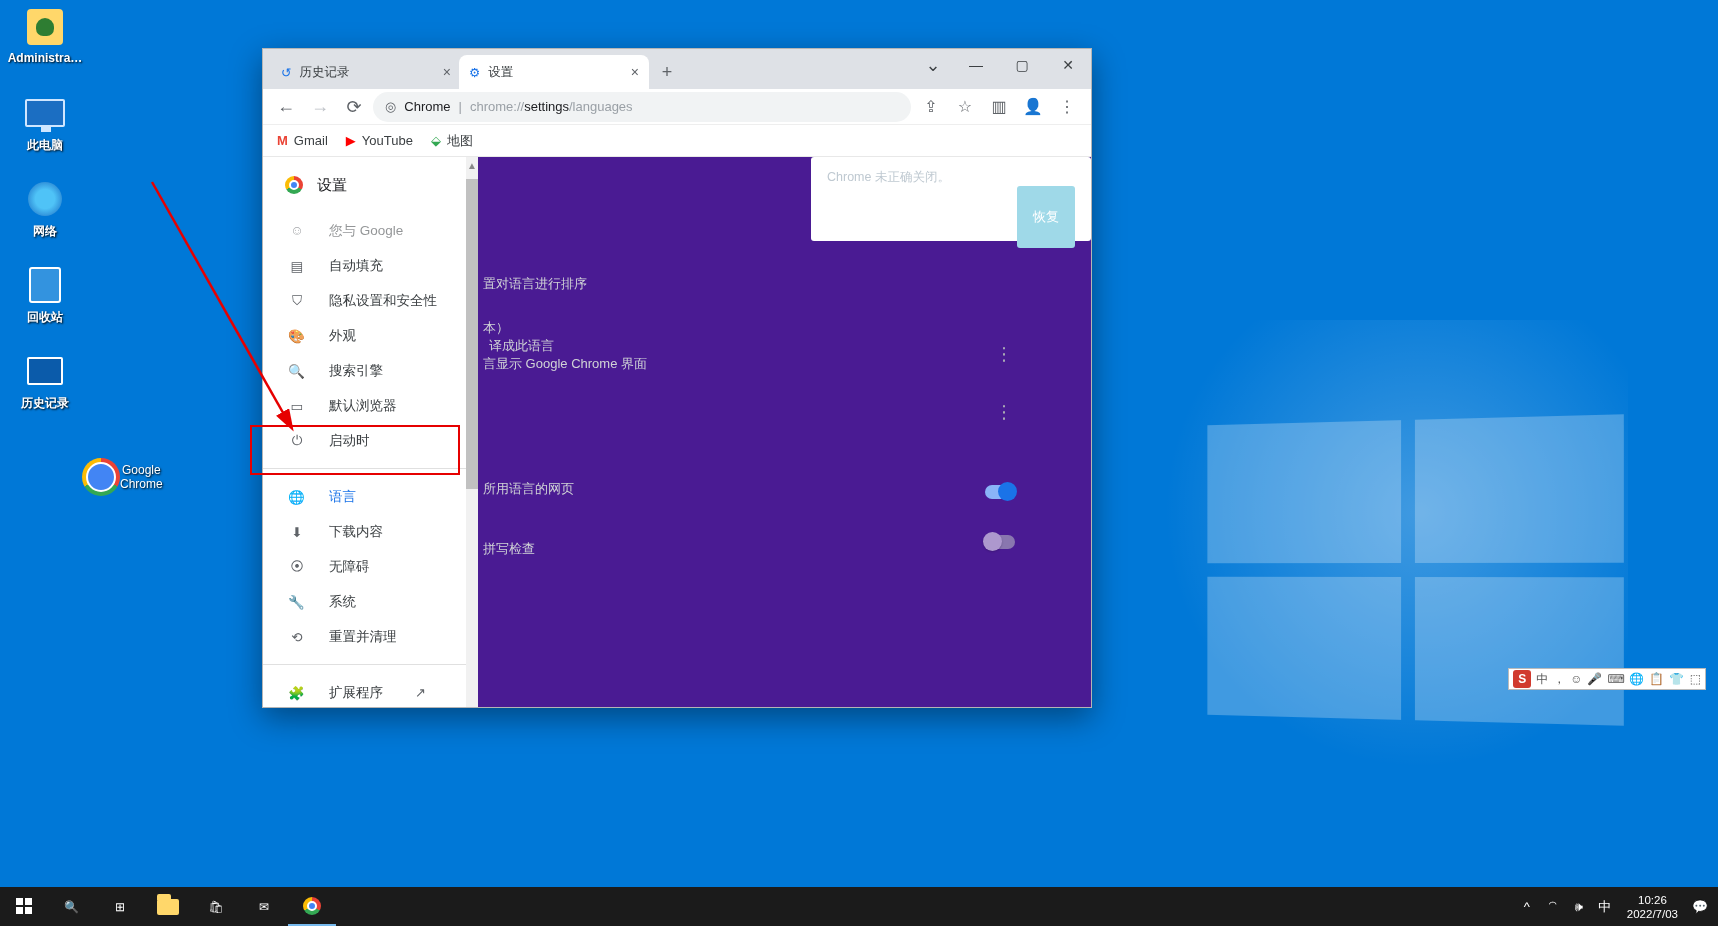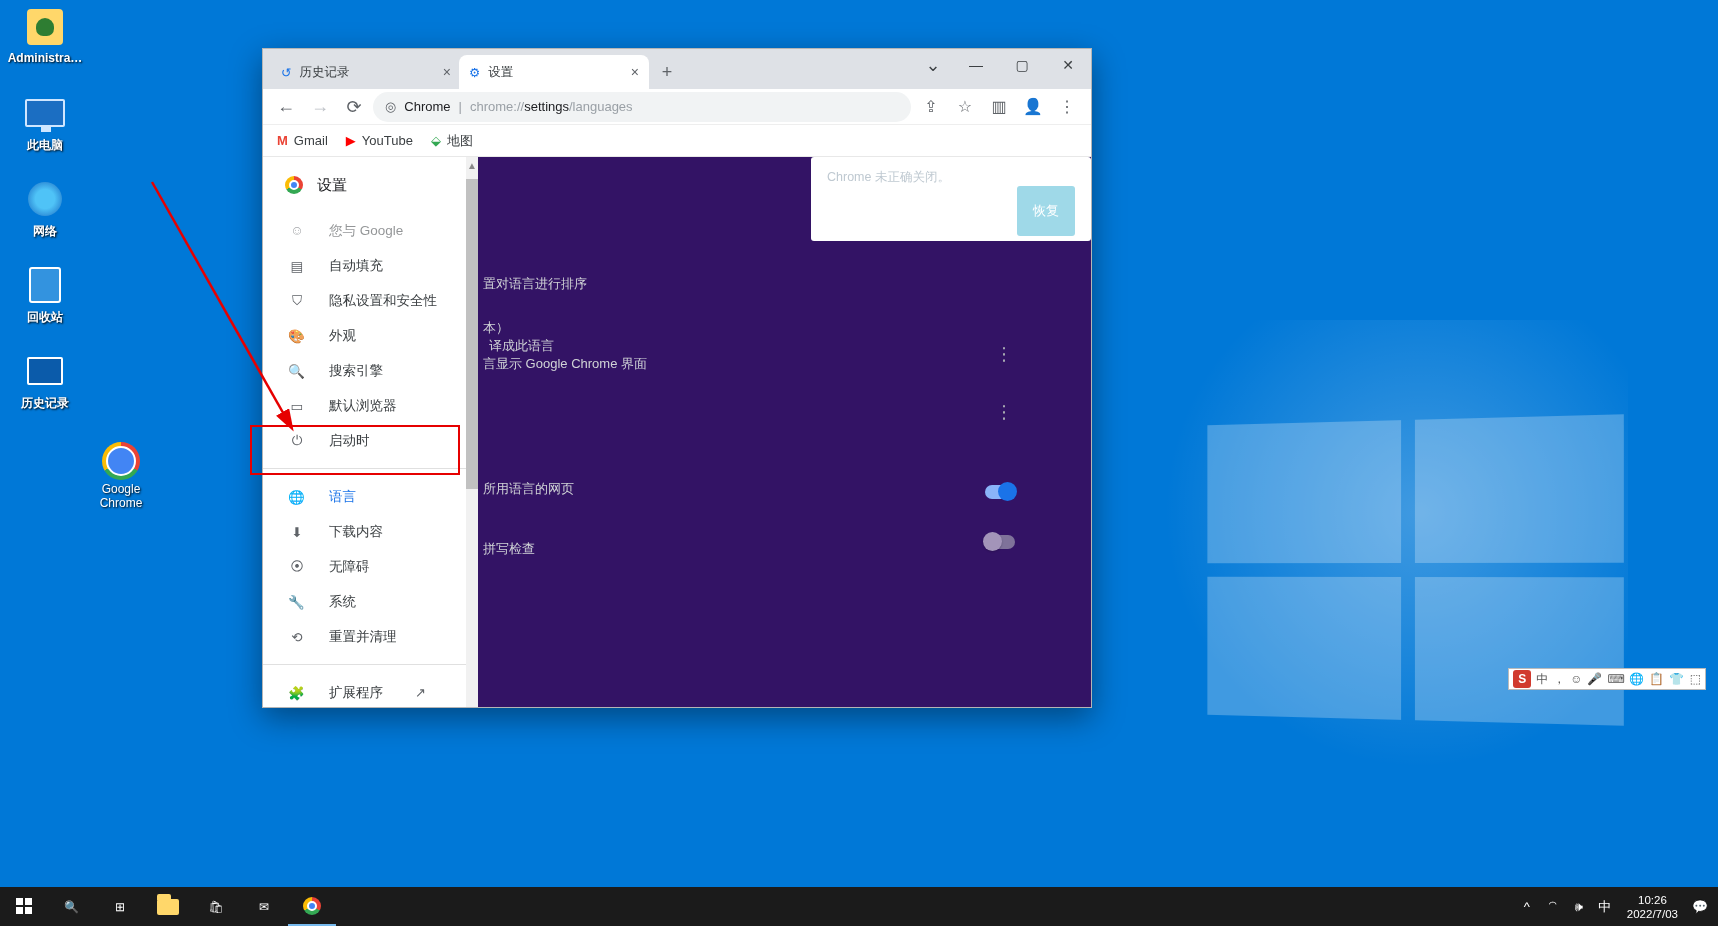--- a/index.html
+++ b/index.html
@@ -9,21 +9,21 @@
 .desktop { width: 100%; height: 100%; position: relative; }
 .wallpaper-light { position: absolute; right: 90px; top: 320px; width: 520px; height: 480px; background: radial-gradient(circle at 60% 40%, rgba(255,255,255,0.25), transparent 60%); pointer-events:none; }
 .win-logo { position: absolute; right: 100px; top: 420px; width: 420px; height: 300px; display: grid; grid-template-columns: 1fr 1fr; grid-template-rows: 1fr 1fr; gap: 14px; transform: perspective(800px) rotateY(-8deg); pointer-events:none;}
 .win-logo div { background: rgba(255,255,255,0.25); }
 
 .desktop-icons { position: absolute; top: 6px; left: 6px; display: flex; flex-direction: column; gap: 12px; }
 .dicon { width: 78px; height: 74px; display:flex; flex-direction:column; align-items:center; justify-content:flex-start; color:#fff; font-size:12px; text-shadow: 1px 1px 2px #000; cursor:pointer; }
 .dicon .ic { width:42px; height:42px; display:flex; align-items:center; justify-content:center; }
 .dicon span.lbl { margin-top:3px;font-weight:bold; }
 
-.dicon2 { position:absolute; left:82px; top:440px; width:78px; height:74px; display:flex; flex-direction:column; align-items:center; color:#fff; font-size:12px; text-shadow:1px 1px 2px #000; cursor:pointer;}
+.dicon2 { position:absolute; left:82px; top:440px; width:78px; height:74px; display:flex; flex-direction:row; align-items:center; color:#fff; font-size:12px; text-shadow:1px 1px 2px #000; cursor:pointer;}
 .dicon2 .ic { width:42px; height:42px; display:flex; align-items:center; justify-content:center; }
 
 
 .chrome { position:absolute; left:262px; top:48px; width:830px; height:660px; background:#fff; border:1px solid #b5b5b5; box-shadow: 0 10px 30px rgba(0,0,0,0.4); display:flex; flex-direction:column;}
 .title-row { height:40px; background:#dee1e6; display:flex; align-items:flex-end; position:relative;}
 .tabs { display:flex; align-items:flex-end; padding-left:8px; height:100%; }
 .tab { height:34px; min-width:190px; background:#dee1e6; border-radius:8px 8px 0 0; display:flex; align-items:center; padding:0 10px; font-size:12.5px; color:#3c4043; gap:8px; position:relative; margin-right:-2px;}
 .tab.active { background:#fff; }
 .tab .x { margin-left:auto; color:#5f6368; font-size:14px; cursor:pointer; }
 .newtab { width:28px; height:28px; border-radius:50%; display:flex; align-items:center; justify-content:center; color:#5f6368; font-size:18px; margin-left:6px; margin-bottom:3px; cursor:pointer;}
@@ -53,21 +53,21 @@
 .sb-sep { height:1px; background:#e0e0e0; margin:10px 0;}
 .sb-ext { display:flex; align-items:center; }
 .sb-ext .extlink { margin-left:10px; color:#5f6368; font-size:13px;}
 
 .hl-box { position:absolute; left:250px; top:425px; width:210px; height:50px; border:2.5px solid #e60000; pointer-events:none; z-index:50;}
 
 .scrollbar { position:absolute; right:0; top:0; width:12px; height:100%; background:#f1f1f1;}
 .scroll-thumb { width:100%; height:310px; background:#c1c1c1; margin-top:6px;}
 .scroll-arrow { width:100%; height:16px; display:flex; align-items:center; justify-content:center; color:#888; font-size:10px;}
 
-.main { flex:1; background:#4c1d95; position:relative;}
+.main { flex:1; background:#6d28d9; position:relative;}
 .overlay { position:absolute; inset:0; background:rgba(0,0,0,0.32); }
 .card { position:absolute; left:-3px; top:108px; right:58px; height:310px; background:transparent; }
 .card .row { position:absolute; font-size:13px; color:#d0d3d6;}
 .lang-head { left:8px; top:10px; } 
 .lang1 { left:8px; top:54px; }
 .lang2 { left:14px; top:72px; color:#83b9a2;}
 .lang3 { left:8px; top:90px; color:#83b9a2;}
 .trans { left:8px; top:215px; color:#d0d3d6;}
 .spell { left:8px; top:275px; color:#d0d3d6;text-align:right;}
 .more1 { position:absolute; right:78px; top:186px; color:#aeb2b6; font-size:18px; cursor:pointer;}
@@ -77,21 +77,21 @@
 .toggle.on { background:#8ab4f8; }
 .toggle.on::after { content:''; position:absolute; right:-2px; top:-3px; width:19px; height:19px; background:#1a73e8; border-radius:50%; }
 .toggle.off { background:#bdc1c6; }
 .toggle.off::after { content:''; position:absolute; left:-2px; top:-3px; width:19px; height:19px; background:#fff; border-radius:50%; box-shadow:0 1px 2px rgba(0,0,0,0.3);}
 .tg1 { right:76px; top:328px; }
 .tg2 { right:76px; top:378px; opacity:0.55;}
 
 
 .popup { position:absolute; right:0; top:0; width:280px; height:84px; background:#fff; border-radius:3px; padding:12px 16px; display:flex; flex-direction:column; z-index:5;}
 .popup .msg { font-size:12.5px; color:#bfc9d1; }
-.popup .restore { align-self:flex-end; margin-top:auto; background:#9fd9e8; color:#fff; border:none; padding:16px 16px; border-radius:3px; font-size:13px;}
+.popup .restore { align-self:flex-end; margin-top:auto; background:#9fd9e8; color:#fff; border:none; padding:22px 16px; border-radius:3px; font-size:13px;}
 
 
 .arrow-svg { position:absolute; left:150px; top:180px; width:160px; height:260px; z-index:60; pointer-events:none;}
 
 
 .ime { position:absolute; right:12px; top:668px; height:22px; background:#fff; border:1px solid #bbb; display:flex; align-items:center; padding:0 4px; gap:5px; font-size:12px; color:#d13a2e;}
 .ime .sbox { width:18px; height:18px; background:#d13a2e; color:#fff; display:flex; align-items:center; justify-content:center; border-radius:3px; font-weight:bold;}
 .ime span { color:#555;}
 
 

